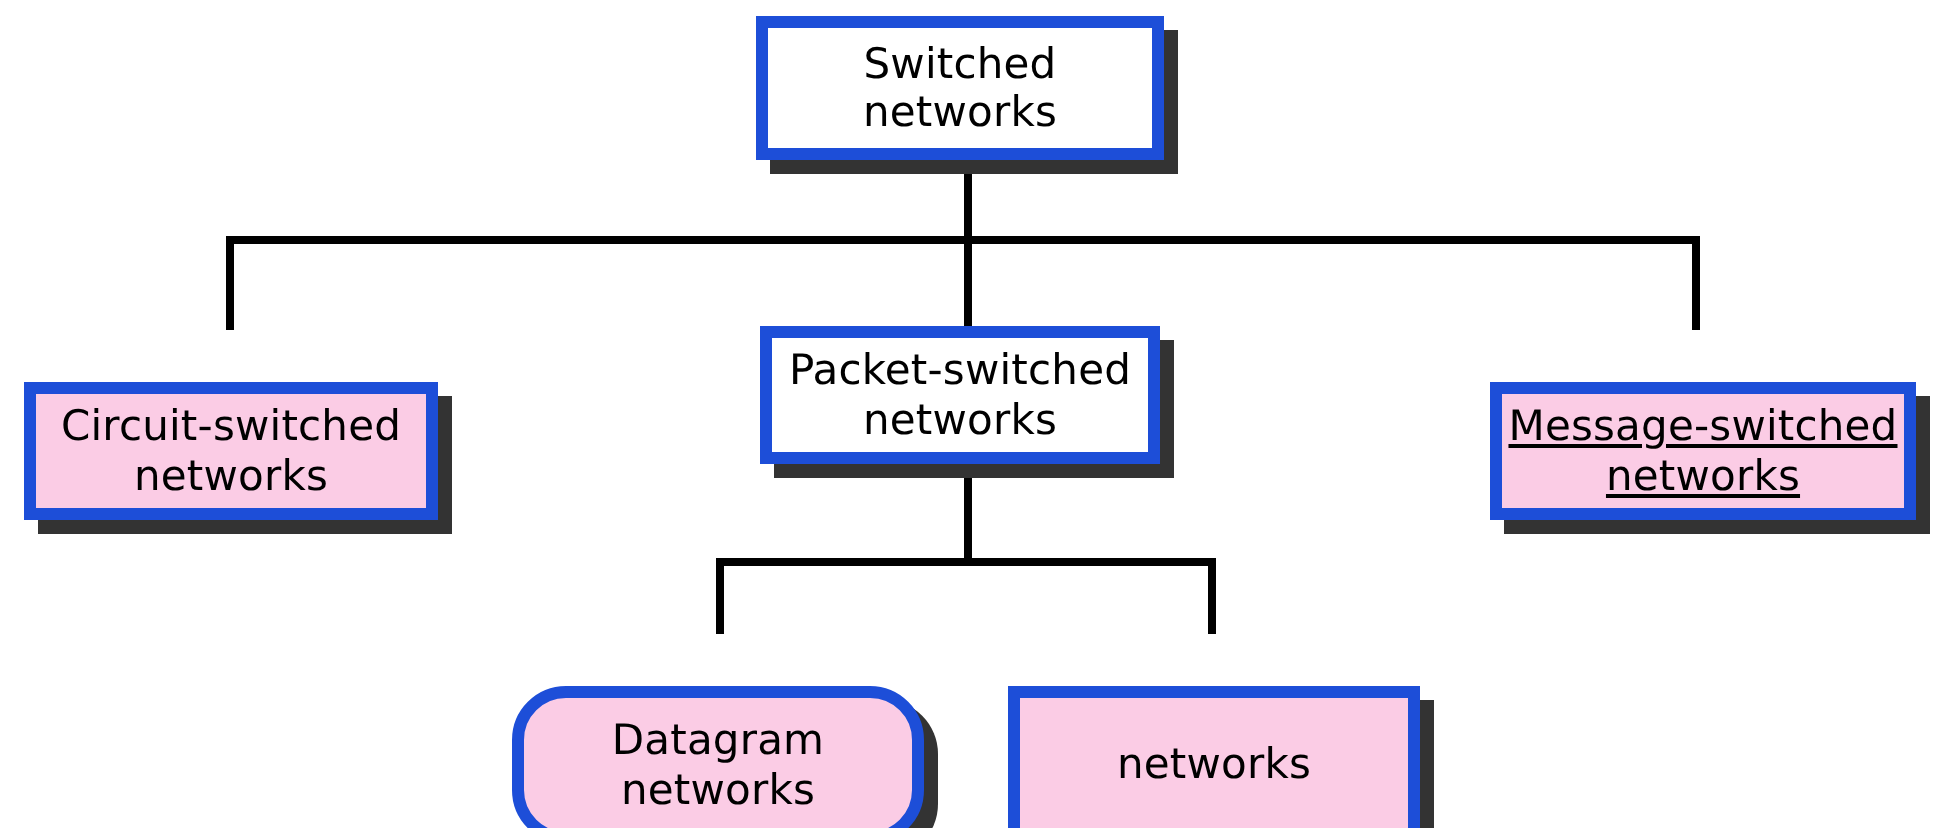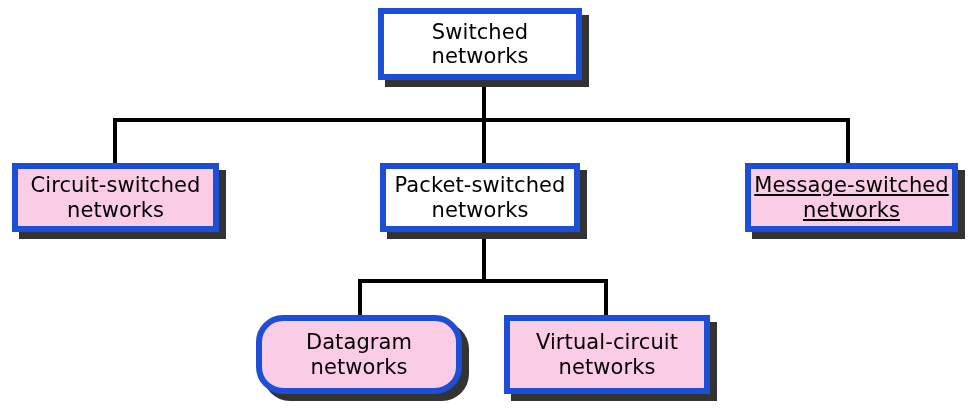--- a/index.html
+++ b/index.html
@@ -30,21 +30,21 @@
     display: flex;
     flex-direction: column;
     align-items: center;
     justify-content: center;
     text-align: center;
     line-height: 1.16;
     font-size: 21px;
     letter-spacing: 0.1px;
     z-index: 3;
   }
-  .node.pink { background: #fbcce5; }
+  .node.pink { background: #fbcce5; margin-top: 28px; }
   .node .line { display: block; white-space: nowrap; }
 
   
   .edge {
     position: absolute;
     background: #000000;
     z-index: 1;
   }
   .edge.v { width: 4px; }
   .edge.h { height: 4px; }
@@ -84,17 +84,16 @@
     <span class="line">Message-switched</span>
     <span class="line">networks</span>
   </div>
 
   <div class="node pink" style="left:256px; top:315px; width:206px; height:79px;border-radius:27px;">
     <span class="line">Datagram</span>
     <span class="line">networks</span>
   </div>
 
   <div class="node pink" style="left:504px; top:315px; width:206px; height:79px;">
-    <span class="line">Virtual-circuit</span>
     <span class="line">networks</span>
   </div>
 
 </div>
 
 </body></html>

